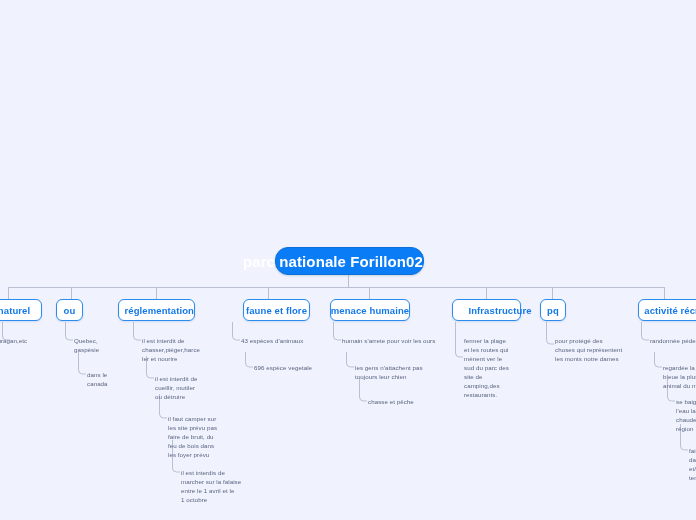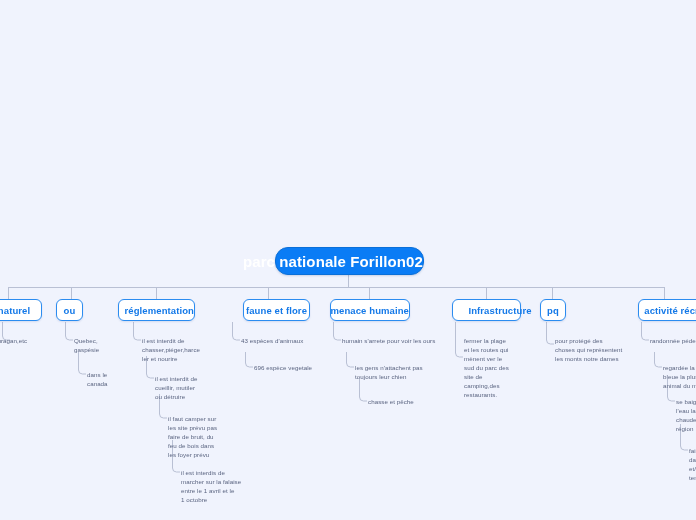--- a/index.html
+++ b/index.html
@@ -137,21 +137,21 @@
   </div>
 
   <div class="branch-node" style="left:118px; top:299px; width:77px;justify-content:flex-end;">
     <span>réglementation</span>
   </div>
 
   <div class="branch-node" style="left:235px; top:299px; width:67px;margin-left:8px;">
     <span>faune et flore</span>
   </div>
 
-  <div class="branch-node" style="left:330px; top:299px; width:80px;justify-content:flex-end;">
+  <div class="branch-node" style="left:330px; top:299px; width:80px;">
     <span>menace humaine</span>
   </div>
 
   <div class="branch-node" style="left:452px; top:299px; width:69px;padding-left:27px;">
     <span>Infrastructure</span>
   </div>
 
   <div class="branch-node" style="left:540px; top:299px; width:26px;text-align:center;">
     <span>pq</span>
   </div>

